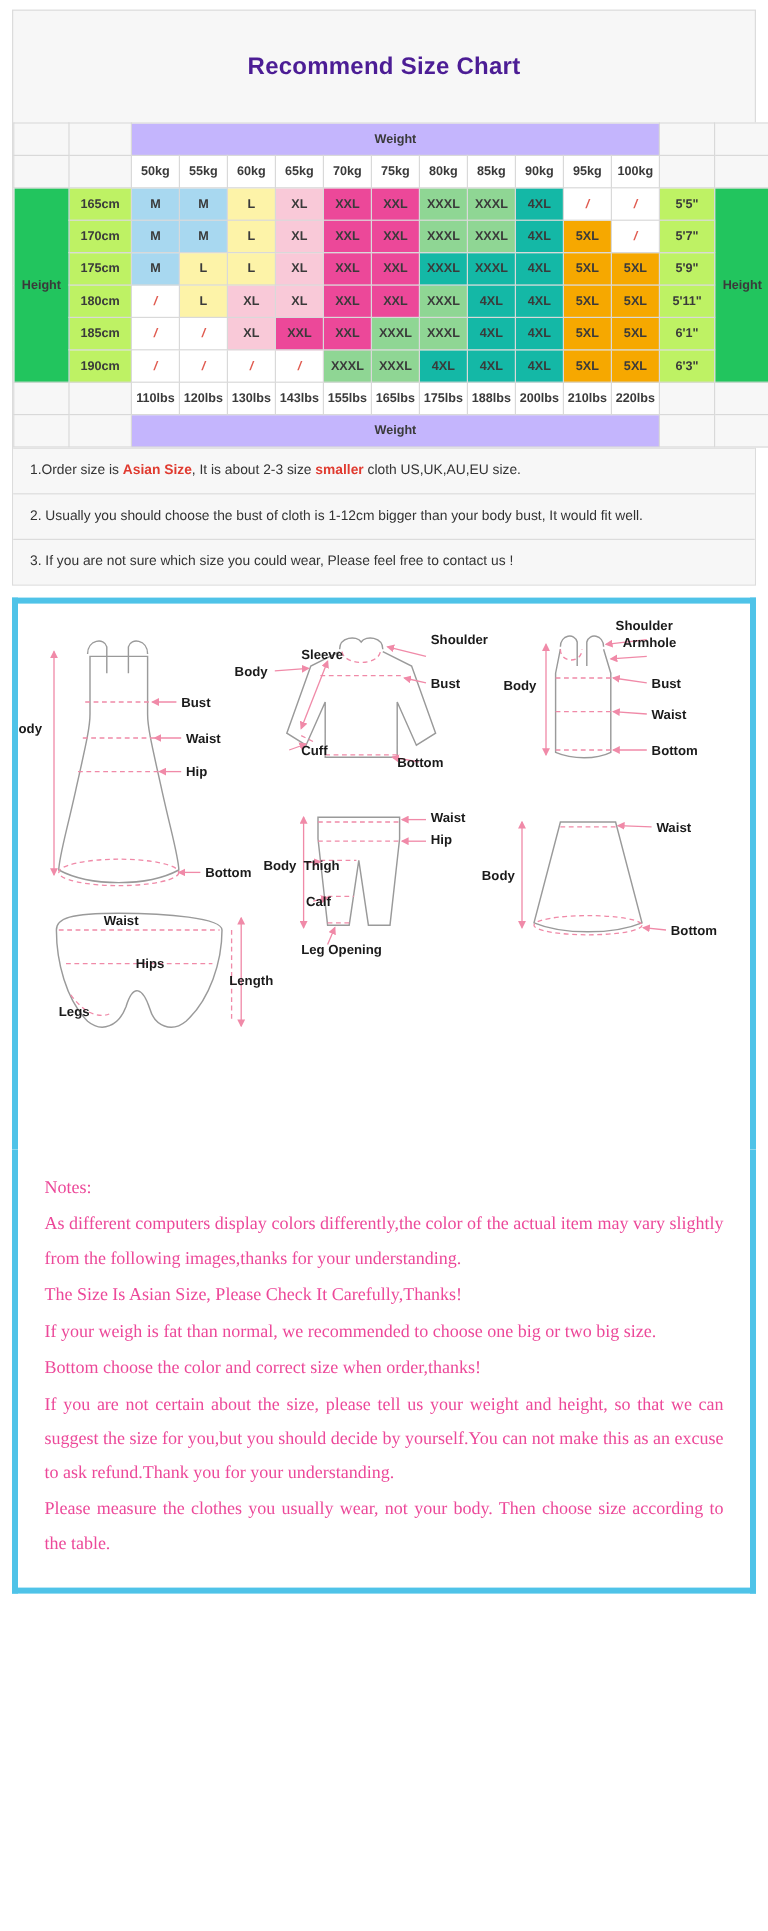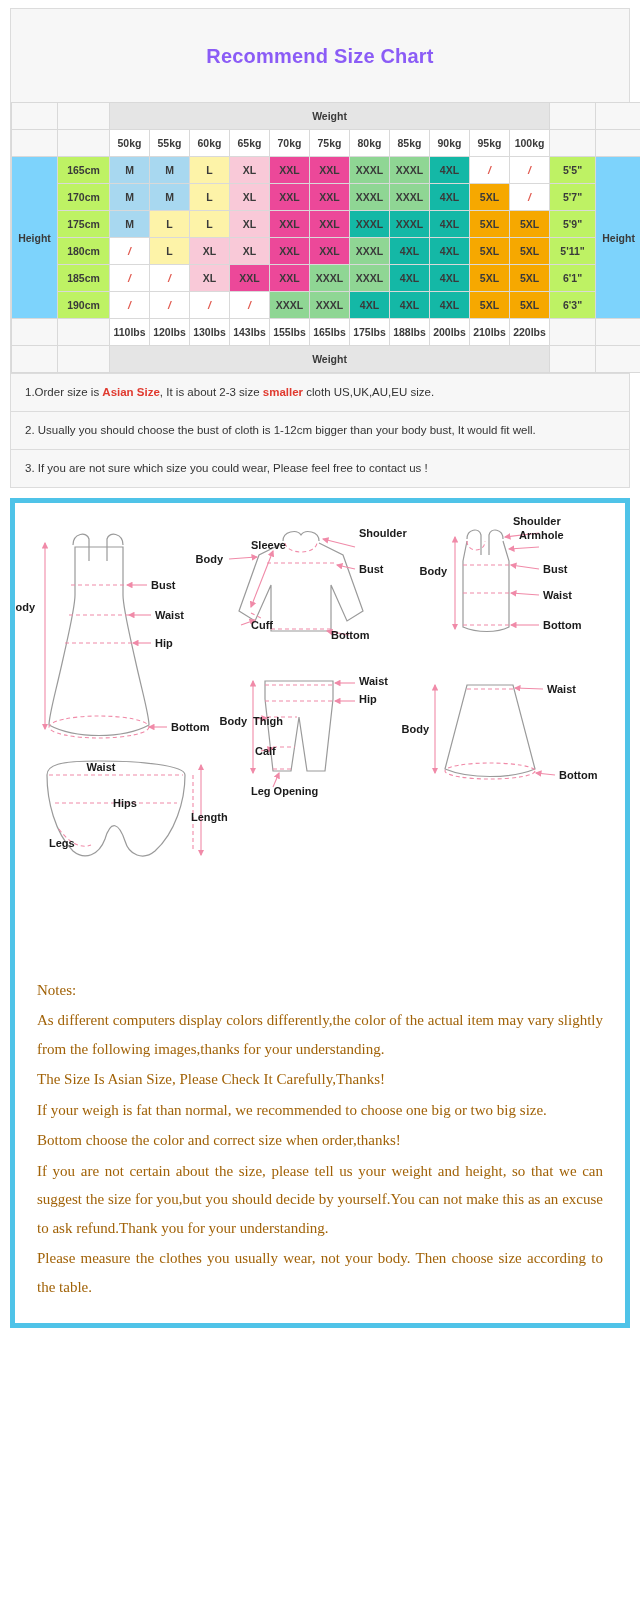--- a/index.html
+++ b/index.html
@@ -17,21 +17,21 @@
   .chart-panel {
     margin: 8px 10px 0 10px;
     background: #f7f7f7;
     border: 1px solid #dcdcdc;
     padding: 0;
   }
   .chart-title {
     text-align: center;
     font-size: 20px;
     font-weight: bold;
-    color: #8b5cf6;
+    color: #4c1d95;
     padding: 36px 0 34px 0;
     letter-spacing: .2px;
   }
   table.size-table {
     border-collapse: collapse;
     width: 100%;
     background: #ffffff;
     table-layout: fixed;
   }
   table.size-table td, table.size-table th {
@@ -39,22 +39,22 @@
     text-align: center;
     font-size: 10.5px;
     font-weight: bold;
     color: #3a3a3a;
     height: 27px;
     padding: 0;
     white-space: nowrap;
   }
   td.blank { background: #f7f7f7; border-color: #e6e6e6; }
   td.hdr { background: #ffffff; color: #333; font-size: 10.5px; }
-  td.side-label { background: #7dd3fc; font-size: 11px; color: #222; }
-  td.weight-head { background: #e5e5e5; font-size: 11.5px; }
+  td.side-label { background: #22c55e; font-size: 11px; color: #222; }
+  td.weight-head { background: #c4b5fd; font-size: 11.5px; }
   td.row-label { background: #bef264; font-size: 10.5px; }
   td.val { font-size: 10.5px; }
   .c-blue   { background: #a8d8f0; }
   .c-yellow { background: #fdf3a8; }
   .c-pink   { background: #f9c9d8; }
   .c-mint   { background: #ec4899; }
   .c-green  { background: #8fd694; }
   .c-lgreen { background: #14b8a6; }
   .c-orange { background: #f6a800; }
   .c-white  { background: #ffffff; }
@@ -88,21 +88,21 @@
   
   .notes-panel {
     margin: 0 10px 0 10px;
     border-left: 5px solid #4fc3e8;
     border-right: 5px solid #4fc3e8;
     border-bottom: 5px solid #4fc3e8;
     background: #fff;
     padding: 18px 22px 20px 22px;
     font-family: "Liberation Serif", serif;
     font-size: 15px;
-    color: #a16207;
+    color: #ec4899;
     line-height: 1.9;
   }
   .notes-panel .heading { margin-bottom: 2px; }
   .notes-panel p { margin: 0 0 2px 0; text-align: justify; }
 </style>
 </head>
 <body>
 
 <div class="page">
 

